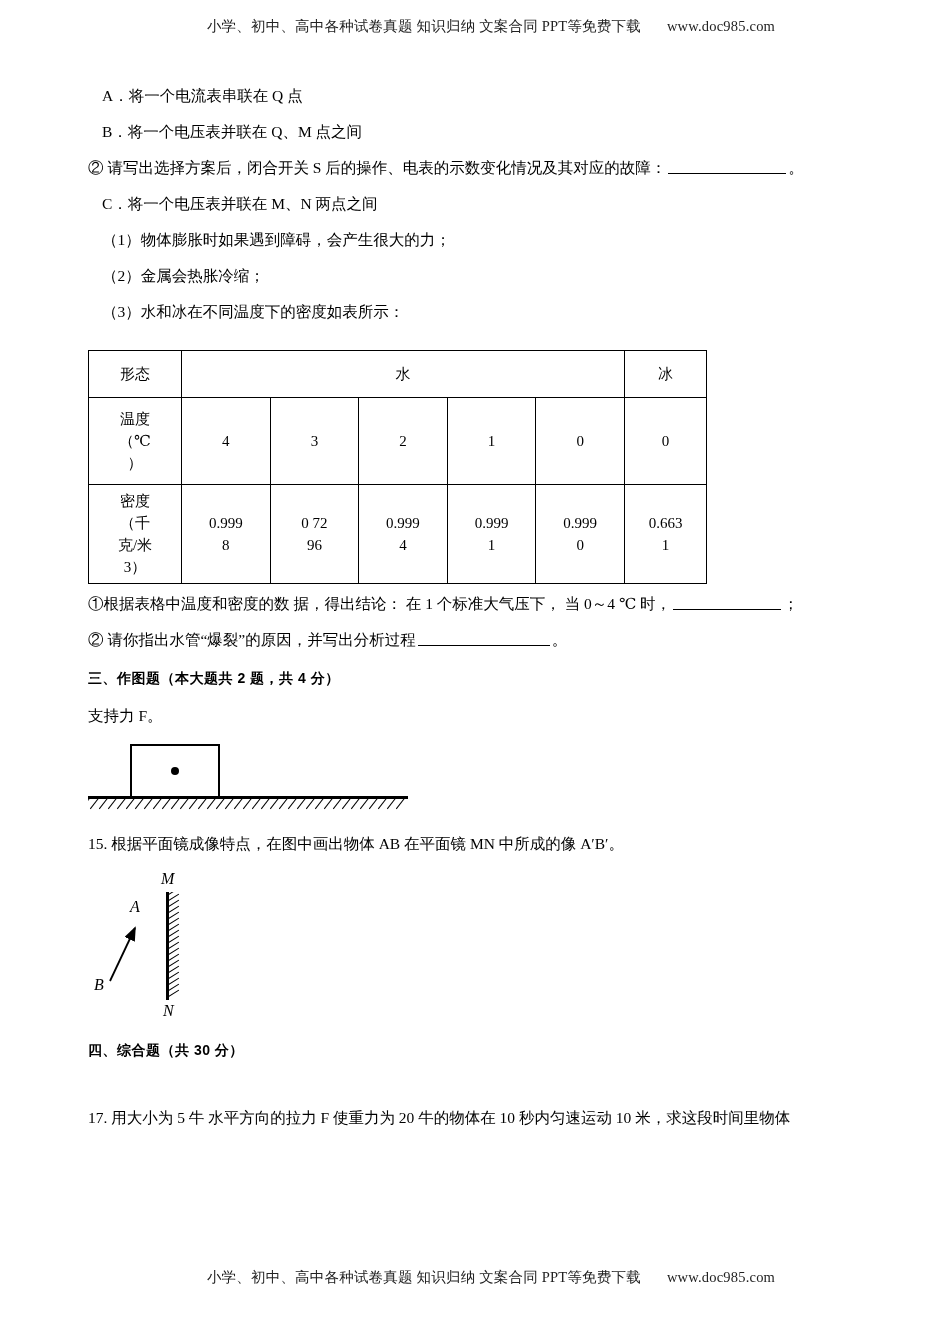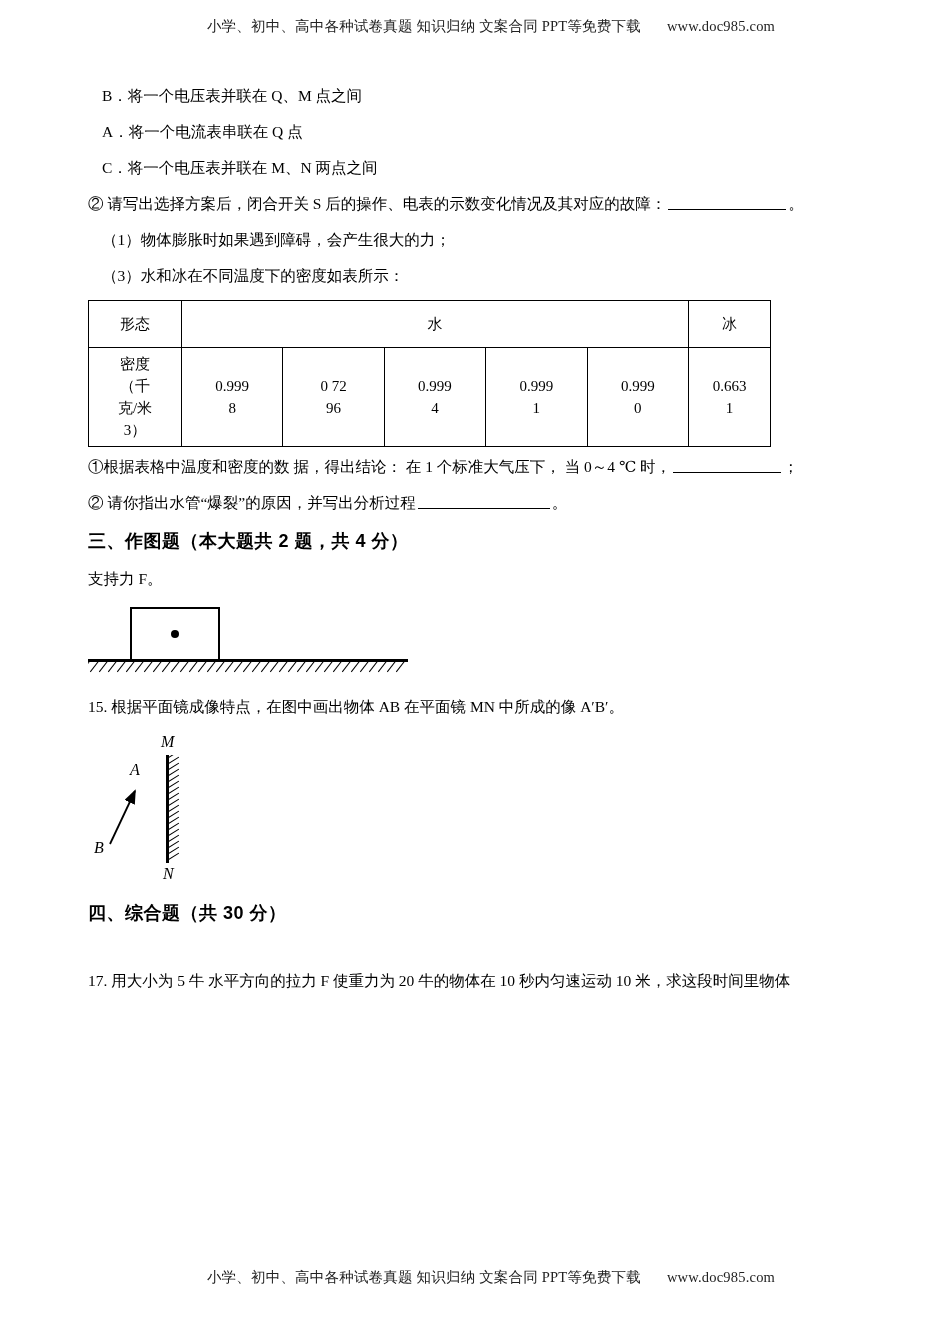--- a/index.html
+++ b/index.html
@@ -74,32 +74,32 @@
   .blank-l {
     display: inline-block;
     border-bottom: 1px solid #000;
     width: 132px;
     height: 13px;
     margin: 0 2px -1px 2px;
   }
 
   h3.section {
     margin: 0;
-    font-size: 18px;
+    font-size: 14px;
     font-weight: bold;
     font-family: "Liberation Sans", sans-serif;
     letter-spacing: 0.5px;
     line-height: 40px;
   }
 
   
   table.phys {
     border-collapse: collapse;
-    width: 683px;
-    margin: 6px 0 2px 0;
+    width: 619px;
+    margin: 20px 0 2px 0;
     table-layout: fixed;
   }
   table.phys td {
     border: 1px solid #000;
     text-align: center;
     vertical-align: middle;
     font-size: 15px;
     line-height: 22px;
     padding: 4px 2px;
   }
@@ -212,35 +212,49 @@
 <body>
 
 <div class="page">
 
   <div class="hdr">
     <span>小学、初中、高中各种试卷真题 知识归纳 文案合同 PPT等免费下载</span><span class="url">www.doc985.com</span>
   </div>
 
   <div class="content">
 
+    <p class="line indent1">A．将一个电流表串联在 Q 点</p>
     <p class="line indent1">B．将一个电压表并联在 Q、M 点之间</p>
-    <p class="line indent1">A．将一个电流表串联在 Q 点</p>
+    <p class="line"><span>② 请写出选择方案后，闭合开关 S 后的操作、电表的示数变化情况及其对应的故障：</span><span class="blank-m"></span><span>。</span></p>
+
     <p class="line indent1">C．将一个电压表并联在 M、N 两点之间</p>
 
-    <p class="line"><span>② 请写出选择方案后，闭合开关 S 后的操作、电表的示数变化情况及其对应的故障：</span><span class="blank-m"></span><span>。</span></p>
-
     <p class="line indent1">（1）物体膨胀时如果遇到障碍，会产生很大的力；</p>
+    <p class="line indent1">（2）金属会热胀冷缩；</p>
     <p class="line indent1">（3）水和冰在不同温度下的密度如表所示：</p>
 
     <table class="phys">
       <tbody>
           <tr class="hdrrow">
         <td class="rowlab">形态</td>
         <td colspan="5">水</td>
         <td class="icecol">冰</td>
+      </tr>
+      <tr class="temprow">
+        <td class="rowlab">
+          <span class="stack">温度</span>
+          <span class="stack">（℃</span>
+          <span class="stack">）</span>
+        </td>
+        <td class="dcell">4</td>
+        <td class="dcell">3</td>
+        <td class="dcell">2</td>
+        <td class="dcell">1</td>
+        <td class="dcell">0</td>
+        <td class="icecol">0</td>
       </tr>
       <tr class="densrow">
         <td class="rowlab">
           <span class="stack">密度</span>
           <span class="stack">（千</span>
           <span class="stack">克/米</span>
           <span class="stack">3）</span>
         </td>
         <td class="dcell">
           <span class="stack">0.999</span>

